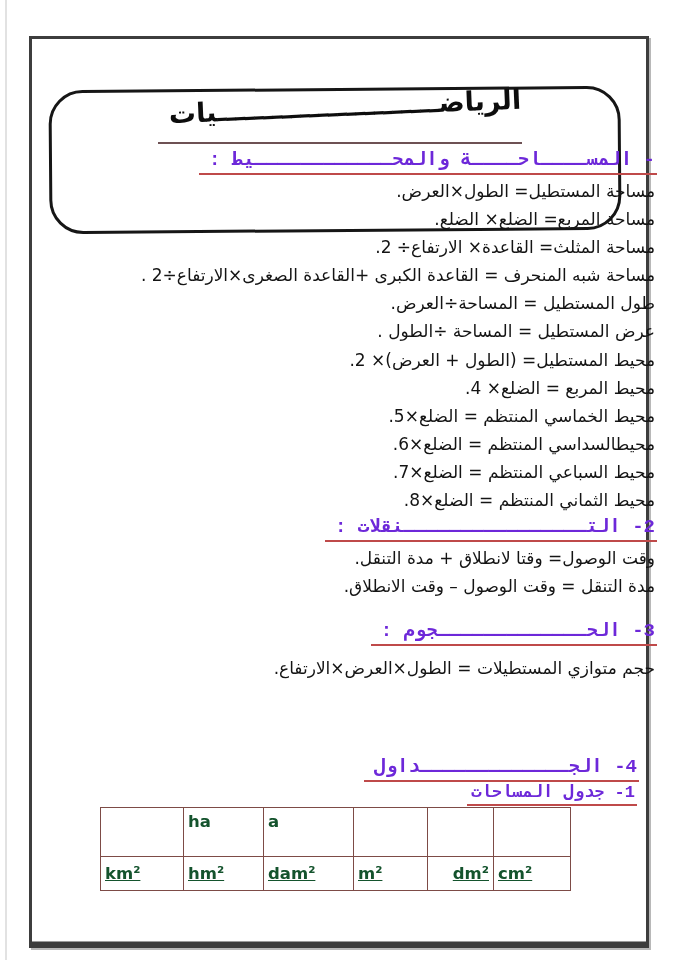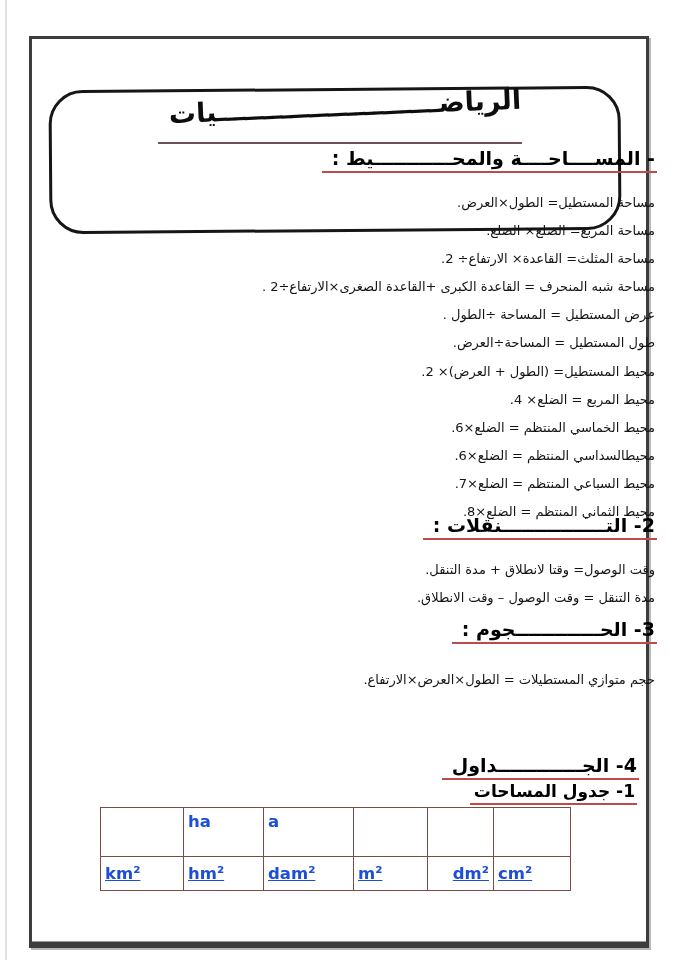--- a/index.html
+++ b/index.html
@@ -20,41 +20,41 @@
     transform:rotate(-0.45deg);
   }
   .page-title{
     position:absolute;left:125px;top:84px;width:440px;height:46px;line-height:46px;
     text-align:center;font-size:27px;font-weight:bold;color:#0d0d0d;
     direction:rtl;white-space:nowrap;transform:rotate(-2.4deg);
   }
   .title-sep{position:absolute;left:158px;top:142px;width:364px;height:2px;background:#6e5154;}
   .h-green{
     position:absolute;direction:rtl;white-space:nowrap;
-    color:#000000;font-weight:bold;font-size:19px;
-    border-bottom:2.5px solid #bf4a4a;padding:0 2px 2px 10px;
+    color:#6d28d9;font-weight:bold;font-size:19px;
+    border-bottom:2.5px solid #bf4a4a;padding:0 2px 2px 10px;font-family:Liberation Mono, monospace;
   }
   .h1g{right:22px;top:147px;}
   .h2g{right:22px;top:514px;}
   .h3g{right:22px;top:618px;}
   .h4g{right:40px;top:754px;}
   .hsub{right:42px;top:781px;font-size:17px;padding-left:4px;}
   .lines{
     position:absolute;left:22px;right:24px;direction:rtl;text-align:right;
-    font-size:13px;color:#141414;margin-top:12px;
+    font-size:17px;color:#141414;
   }
   .s1{top:177px;}
   .s2{top:544px;}
   .s3{top:654px;}
   .fline{height:28.1px;line-height:28.1px;white-space:nowrap;}
   table.area-table{
     position:absolute;left:100px;top:807px;border-collapse:collapse;table-layout:fixed;
   }
   .area-table td{
-    border:1.6px solid #7d4b46;font-weight:bold;font-size:16.5px;color:#1d4ed8;
+    border:1.6px solid #7d4b46;font-weight:bold;font-size:16.5px;color:#14532d;
     padding:2px 4px;overflow:hidden;
   }
   .area-table td.r1{height:42px;vertical-align:top;padding-top:4px;}
   .area-table td.r2{height:29px;vertical-align:middle;text-decoration:underline;}
   .cell-ha{padding-left:8px;}
   .cell-a{padding-left:18px;}
   .cell-dm{text-align:right;padding-right:6px;}
 </style>
 </head>
 <body>
@@ -66,25 +66,25 @@
 <div class="page-title">الرياضــــــــــــــــــــــــيات</div>
 <div class="title-sep"></div>
 
 <div class="h-green h1g">- المســــاحــــة والمحــــــــــــيط :</div>
 
 <div class="lines s1">
   <div class="fline">مساحة المستطيل= الطول×العرض.</div>
   <div class="fline">مساحة المربع= الضلع× الضلع.</div>
   <div class="fline">مساحة المثلث= القاعدة× الارتفاع÷ 2.</div>
   <div class="fline">مساحة شبه المنحرف = القاعدة الكبرى +القاعدة الصغرى×الارتفاع÷2 .</div>
+  <div class="fline">طول المستطيل = المساحة÷العرض.</div>
   <div class="fline">عرض المستطيل = المساحة ÷الطول .</div>
-  <div class="fline">طول المستطيل = المساحة÷العرض.</div>
   <div class="fline">محيط المستطيل= (الطول + العرض)× 2.</div>
   <div class="fline">محيط المربع = الضلع× 4.</div>
-  <div class="fline">محيط الخماسي المنتظم = الضلع×6.</div>
+  <div class="fline">محيط الخماسي المنتظم = الضلع×5.</div>
   <div class="fline">محيطالسداسي المنتظم = الضلع×6.</div>
   <div class="fline">محيط السباعي المنتظم = الضلع×7.</div>
   <div class="fline">محيط الثماني المنتظم = الضلع×8.</div>
 </div>
 
 <div class="h-green h2g">2- التــــــــــــــــنقلات :</div>
 
 <div class="lines s2">
   <div class="fline">وقت الوصول= وقتا لانطلاق + مدة التنقل.</div>
   <div class="fline">مدة التنقل = وقت الوصول – وقت الانطلاق.</div>

